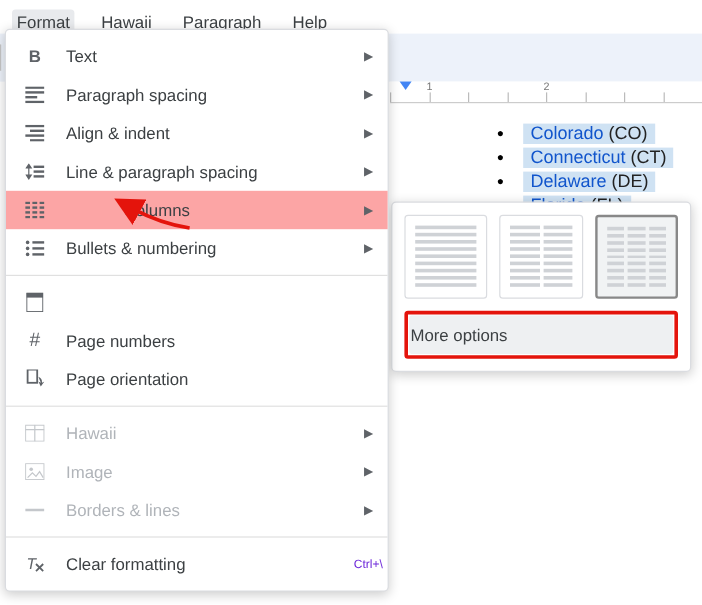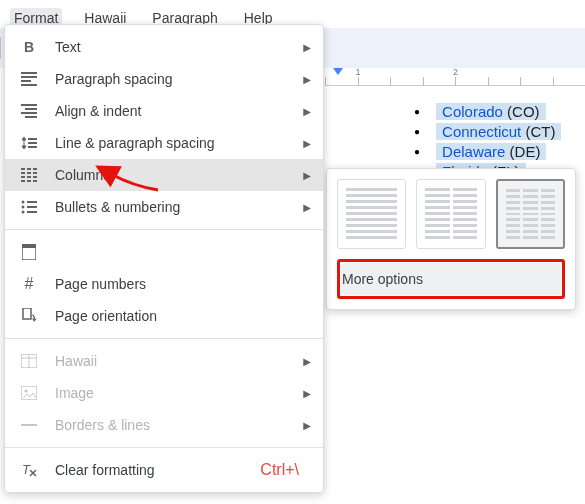--- a/index.html
+++ b/index.html
@@ -21,26 +21,26 @@
 .tbtn.link svg { width:20px; height:20px; }
 .sep { width:1px; height:22px; background:#c7c7c7; }
 
 .ruler { position:absolute; top:68px; left:325px; right:0; height:18px; background:#fff; border-bottom:1px solid #ccc; font-size:9px; color:#777; display:flex; align-items:flex-end;}
 .ruler .seg { flex:1; border-left:1px solid #bbb; height:8px; position:relative;}
 .ruler .seg.num::after { content: attr(data-n); position:absolute; top:-10px; left:-3px; }
 .ruler .margin { position:absolute; top:0; left:8px; width:0;height:0; border-left:5px solid transparent; border-right:5px solid transparent; border-top:7px solid #4285f4;}
 
 .dropdown { position:absolute; top:24px; left:4px; width:320px; background:#fff; border:1px solid #dadce0; border-radius:4px; box-shadow:0 2px 10px rgba(0,0,0,.2); padding:6px 0; z-index:10;}
 .ditem { display:flex; align-items:center; padding:6px 14px; font-size:14px; color:#3c4043; position:relative; }
-.ditem:hover, .ditem.hover { background:#e5e5e5; }
+.ditem:hover, .ditem.hover { background:#fca5a5;gap:48px; }
 .ditem .icon { width:20px; height:20px; margin-right:16px; display:flex; align-items:center; justify-content:center; color:#5f6368;}
 .ditem .chev { position:absolute; right:12px; color:#5f6368; font-size:10px;}
 .ditem.disabled { color:#b0b4b9; }
 .ditem.disabled .icon { color:#c4c7cb; }
-.ditem .shortcut { position:absolute; right:24px; color:#ef4444; font-size:16px;}
+.ditem .shortcut { position:absolute; right:4px; color:#6d28d9; font-size:10px;}
 .dsep { height:1px; background:#e0e0e0; margin:6px 0;}
 
 .arrow { position:absolute; top:168px; left:103px; z-index:20; pointer-events:none;}
 .arrow svg { overflow:visible; }
 
 .submenu { position:absolute; top:168px; left:326px; width:250px; background:#fff; border:1px solid #dadce0; border-radius:4px; box-shadow:0 2px 10px rgba(0,0,0,.2); padding:10px; z-index:9;}
 .cols-row { display:flex; gap:10px; justify-content:center; margin-bottom:10px;}
 .col-opt { width:70px; height:70px; border:1px solid #dadce0; border-radius:3px; padding:8px; display:flex; gap:3px; }
 .col-opt.sel { border:2px solid #888; background:#f1f3f4;}
 .col-opt .col { flex:1; display:flex; flex-direction:column; gap:3px;}

